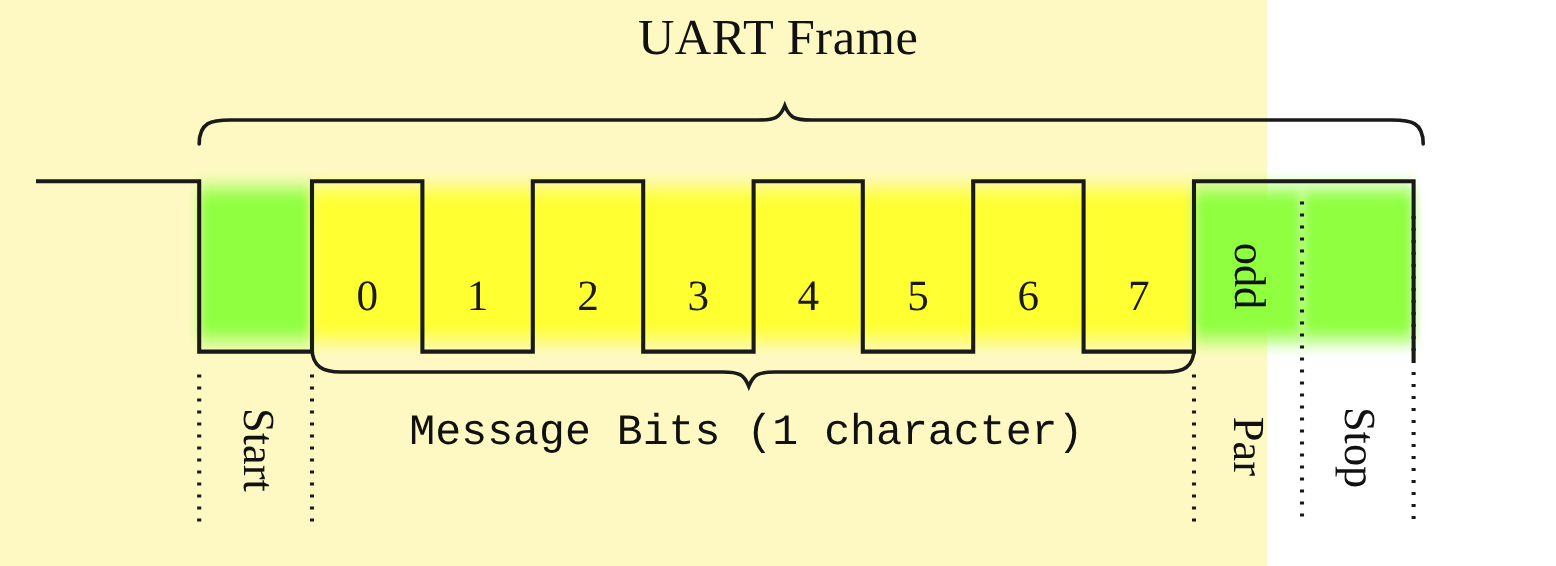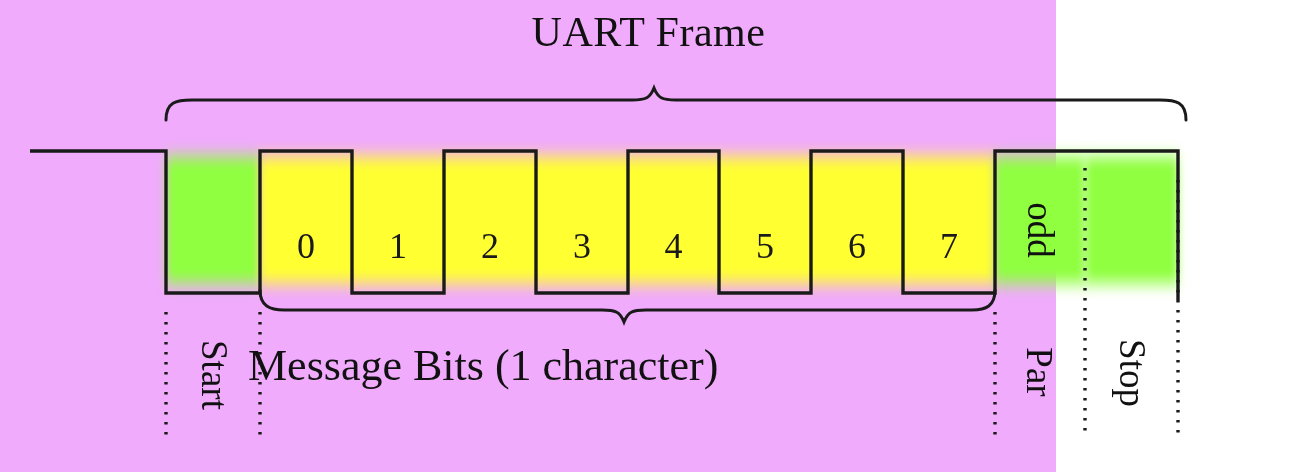--- a/index.html
+++ b/index.html
@@ -1,22 +1,22 @@
 <!DOCTYPE html>
 <html><head>
 <meta charset="utf-8">
 <style>
   html,body{margin:0;padding:0;background:#ffffff;}
   body{width:1297px;height:472px;overflow:hidden;
        font-family:"Liberation Serif","DejaVu Serif",serif;color:#1a1a1a;}
-  #stage{position:relative;width:1056px;height:472px;background:#f0abfc;}
+  #stage{position:relative;width:1056px;height:472px;background:#fef9c3;}
   .svgwrap{position:absolute;left:0;top:0;width:1297px;height:472px;}
   .lbl{position:absolute;white-space:nowrap;color:#111;}
   #frame-title{left:0;top:8px;width:1297px;text-align:center;font-size:42px;letter-spacing:.5px;}
-  #msg-caption{left:248px;top:340px;width:748px;text-align:left;font-size:44px;}
+  #msg-caption{left:248px;top:340px;width:748px;text-align:center;font-size:36px;font-family:Liberation Mono, monospace;}
   .vlabel{position:absolute;transform-origin:50% 50%;font-size:37px;color:#111;}
   .bitnum{position:absolute;font-size:36px;color:#1a1a1a;text-align:center;}
 </style>
 </head>
 <body>
 
 <div id="stage">
 
   <svg class="svgwrap" viewBox="0 0 1297 472">
     <defs>

